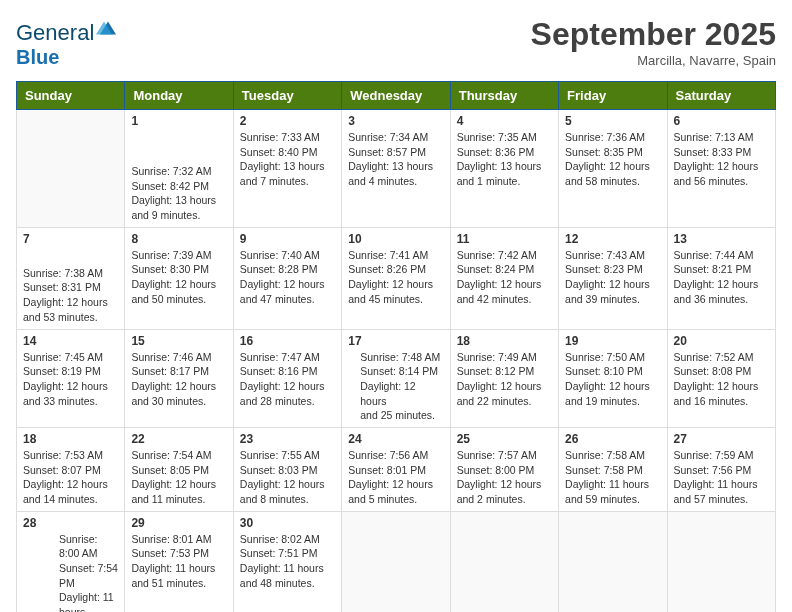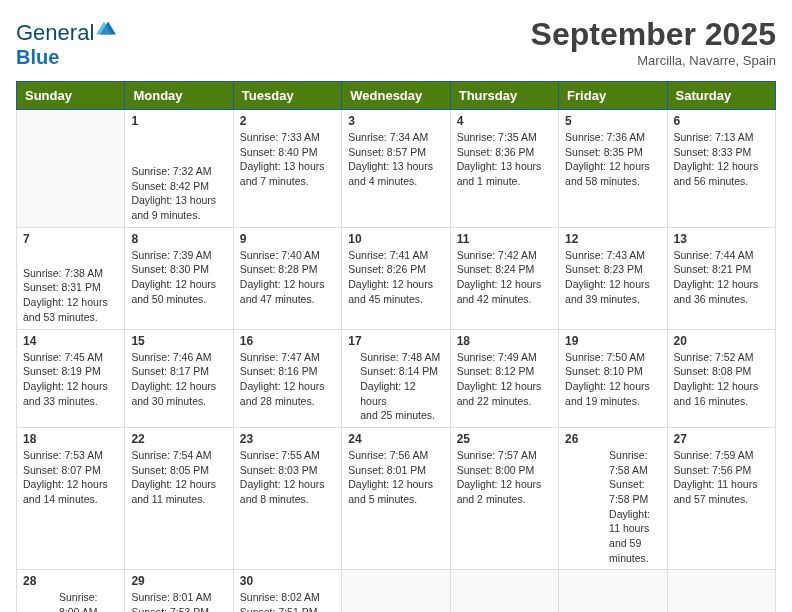--- a/index.html
+++ b/index.html
@@ -294,21 +294,21 @@
         </td>
         <td>
           <span class="day-number">25</span>
           <div class="day-info" style="white-space: pre-line;">Sunrise: 7:57 AM
 Sunset: 8:00 PM
 Daylight: 12 hours
 and 2 minutes.</div>
         </td>
         <td>
           <span class="day-number">26</span>
-          <div class="day-info" style="white-space: pre-line; margin-left: 44px;">Sunrise: 7:58 AM
+          <div class="day-info" style="white-space: pre-line;">Sunrise: 7:58 AM
 Sunset: 7:58 PM
 Daylight: 11 hours
 and 59 minutes.</div>
         </td>
         <td>
           <span class="day-number">27</span>
           <div class="day-info" style="white-space: pre-line;">Sunrise: 7:59 AM
 Sunset: 7:56 PM
 Daylight: 11 hours
 and 57 minutes.</div>

